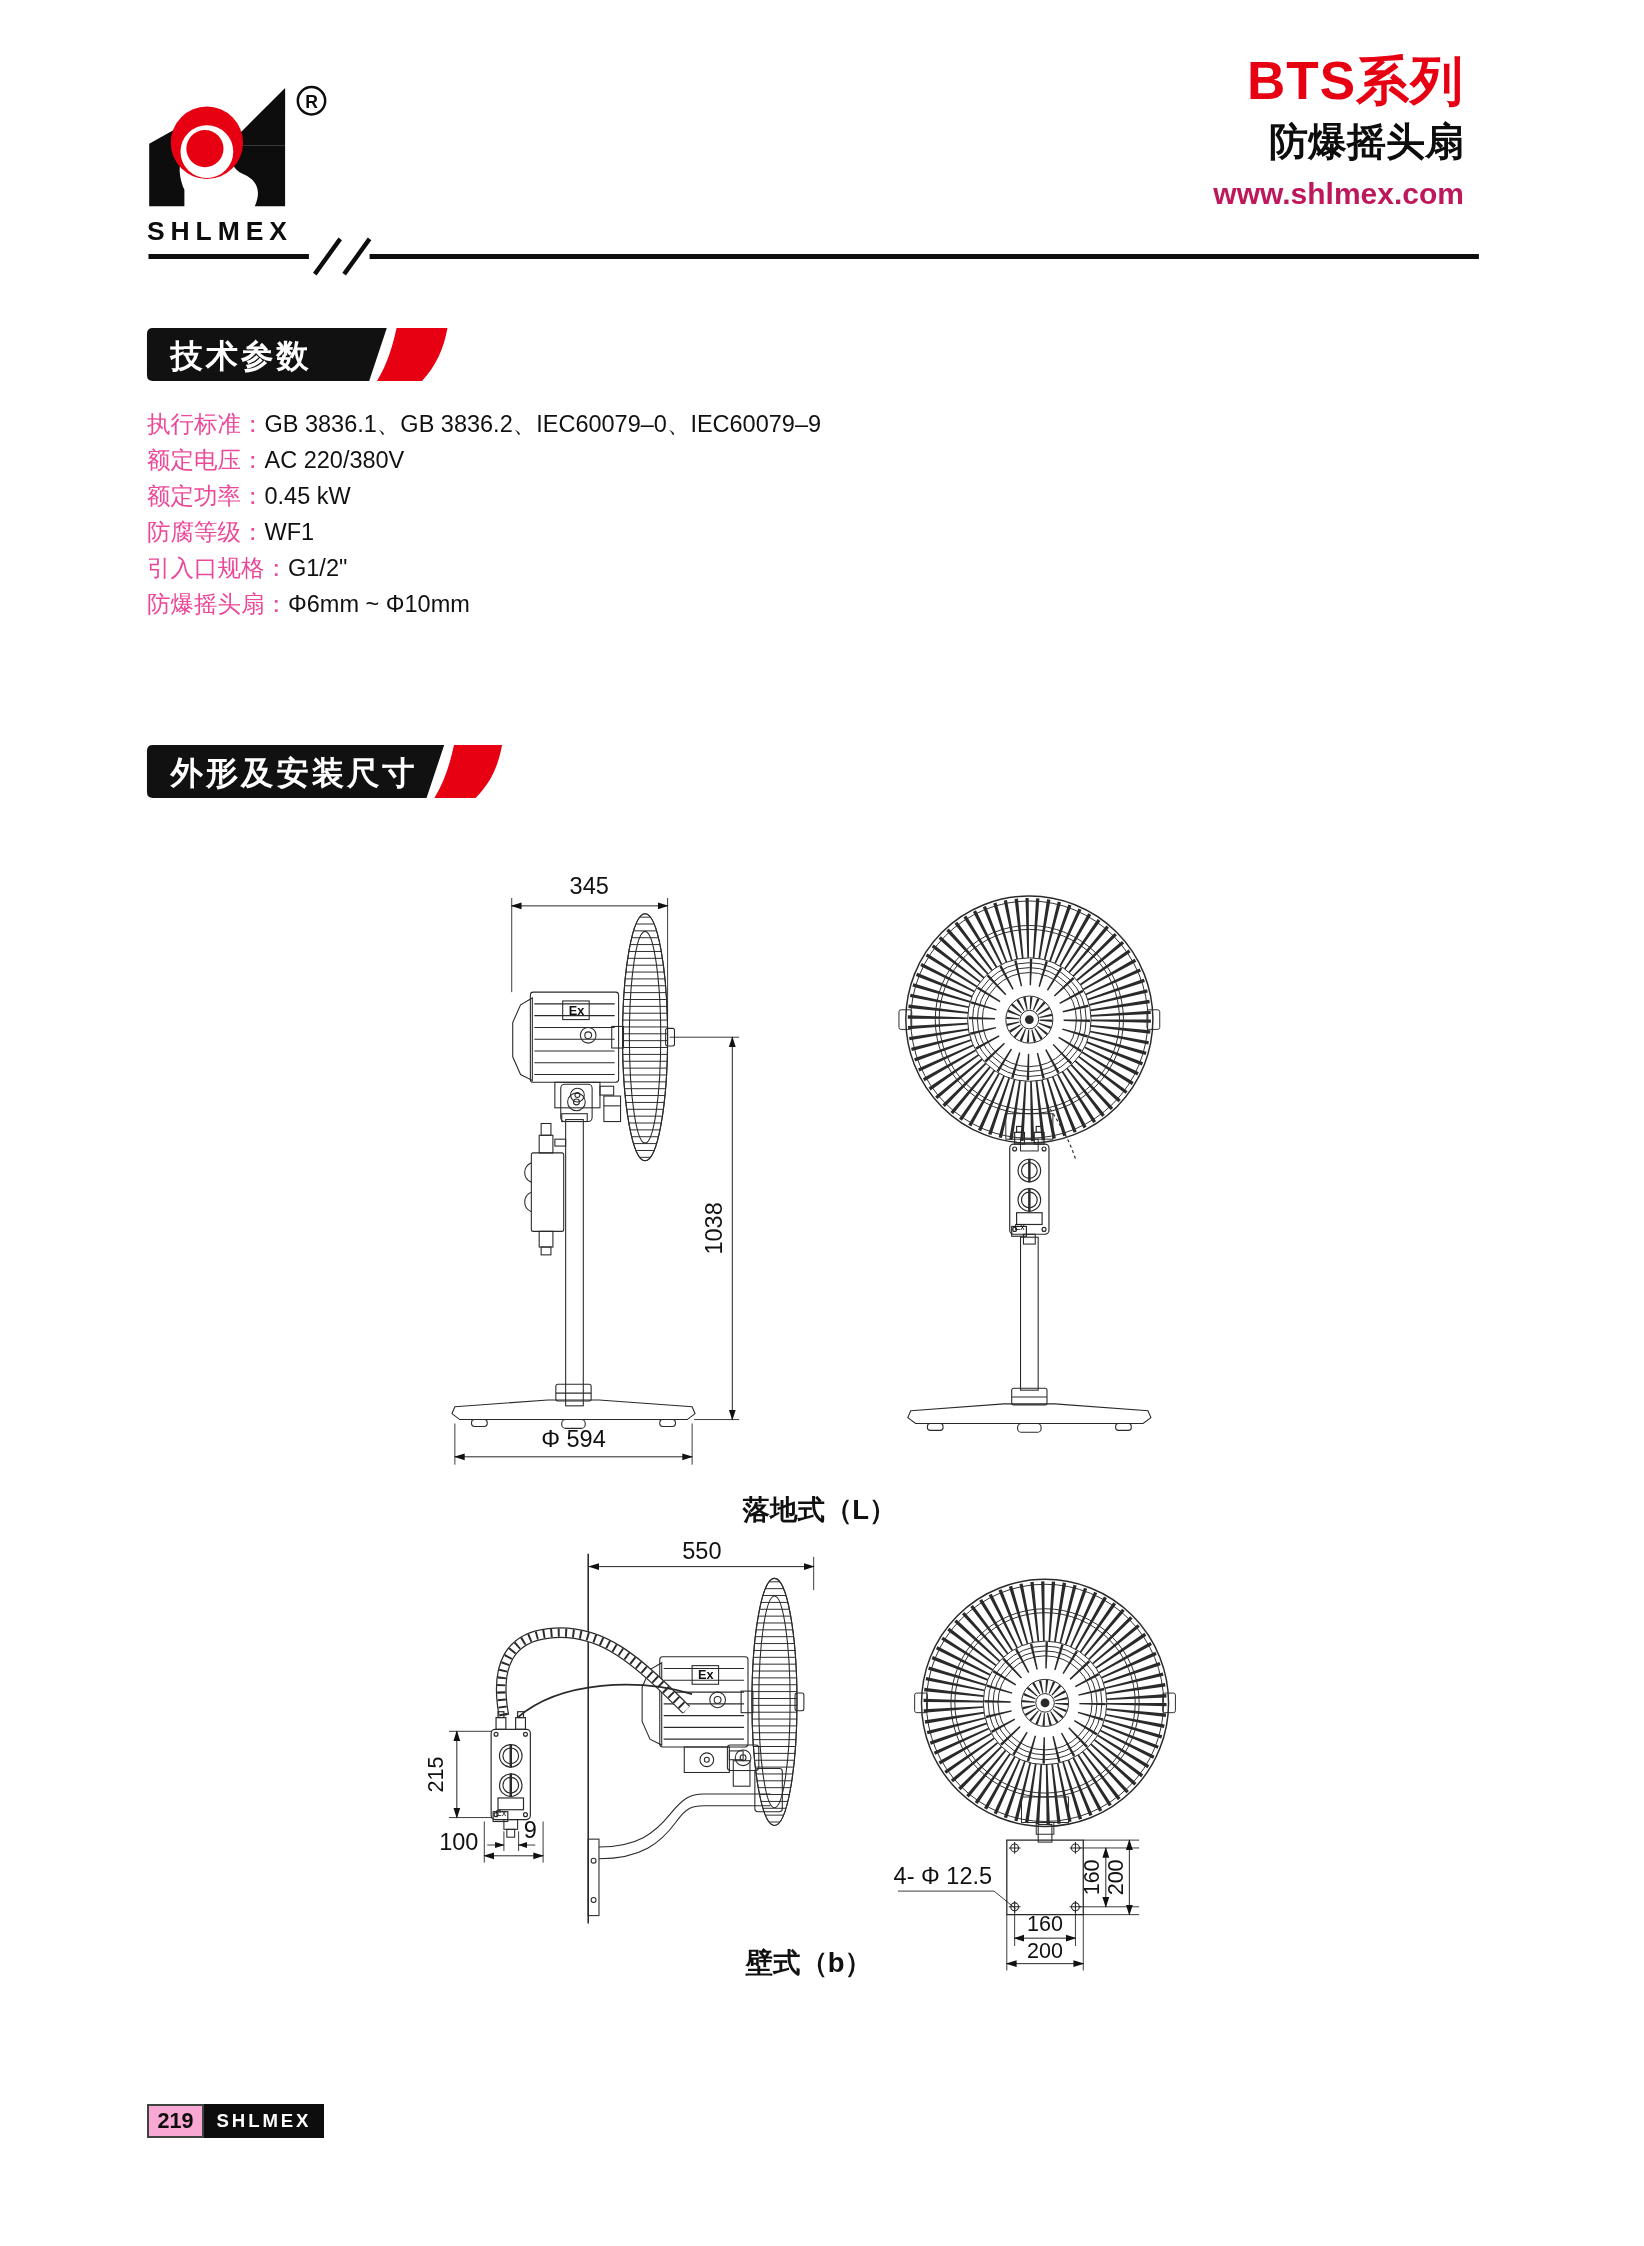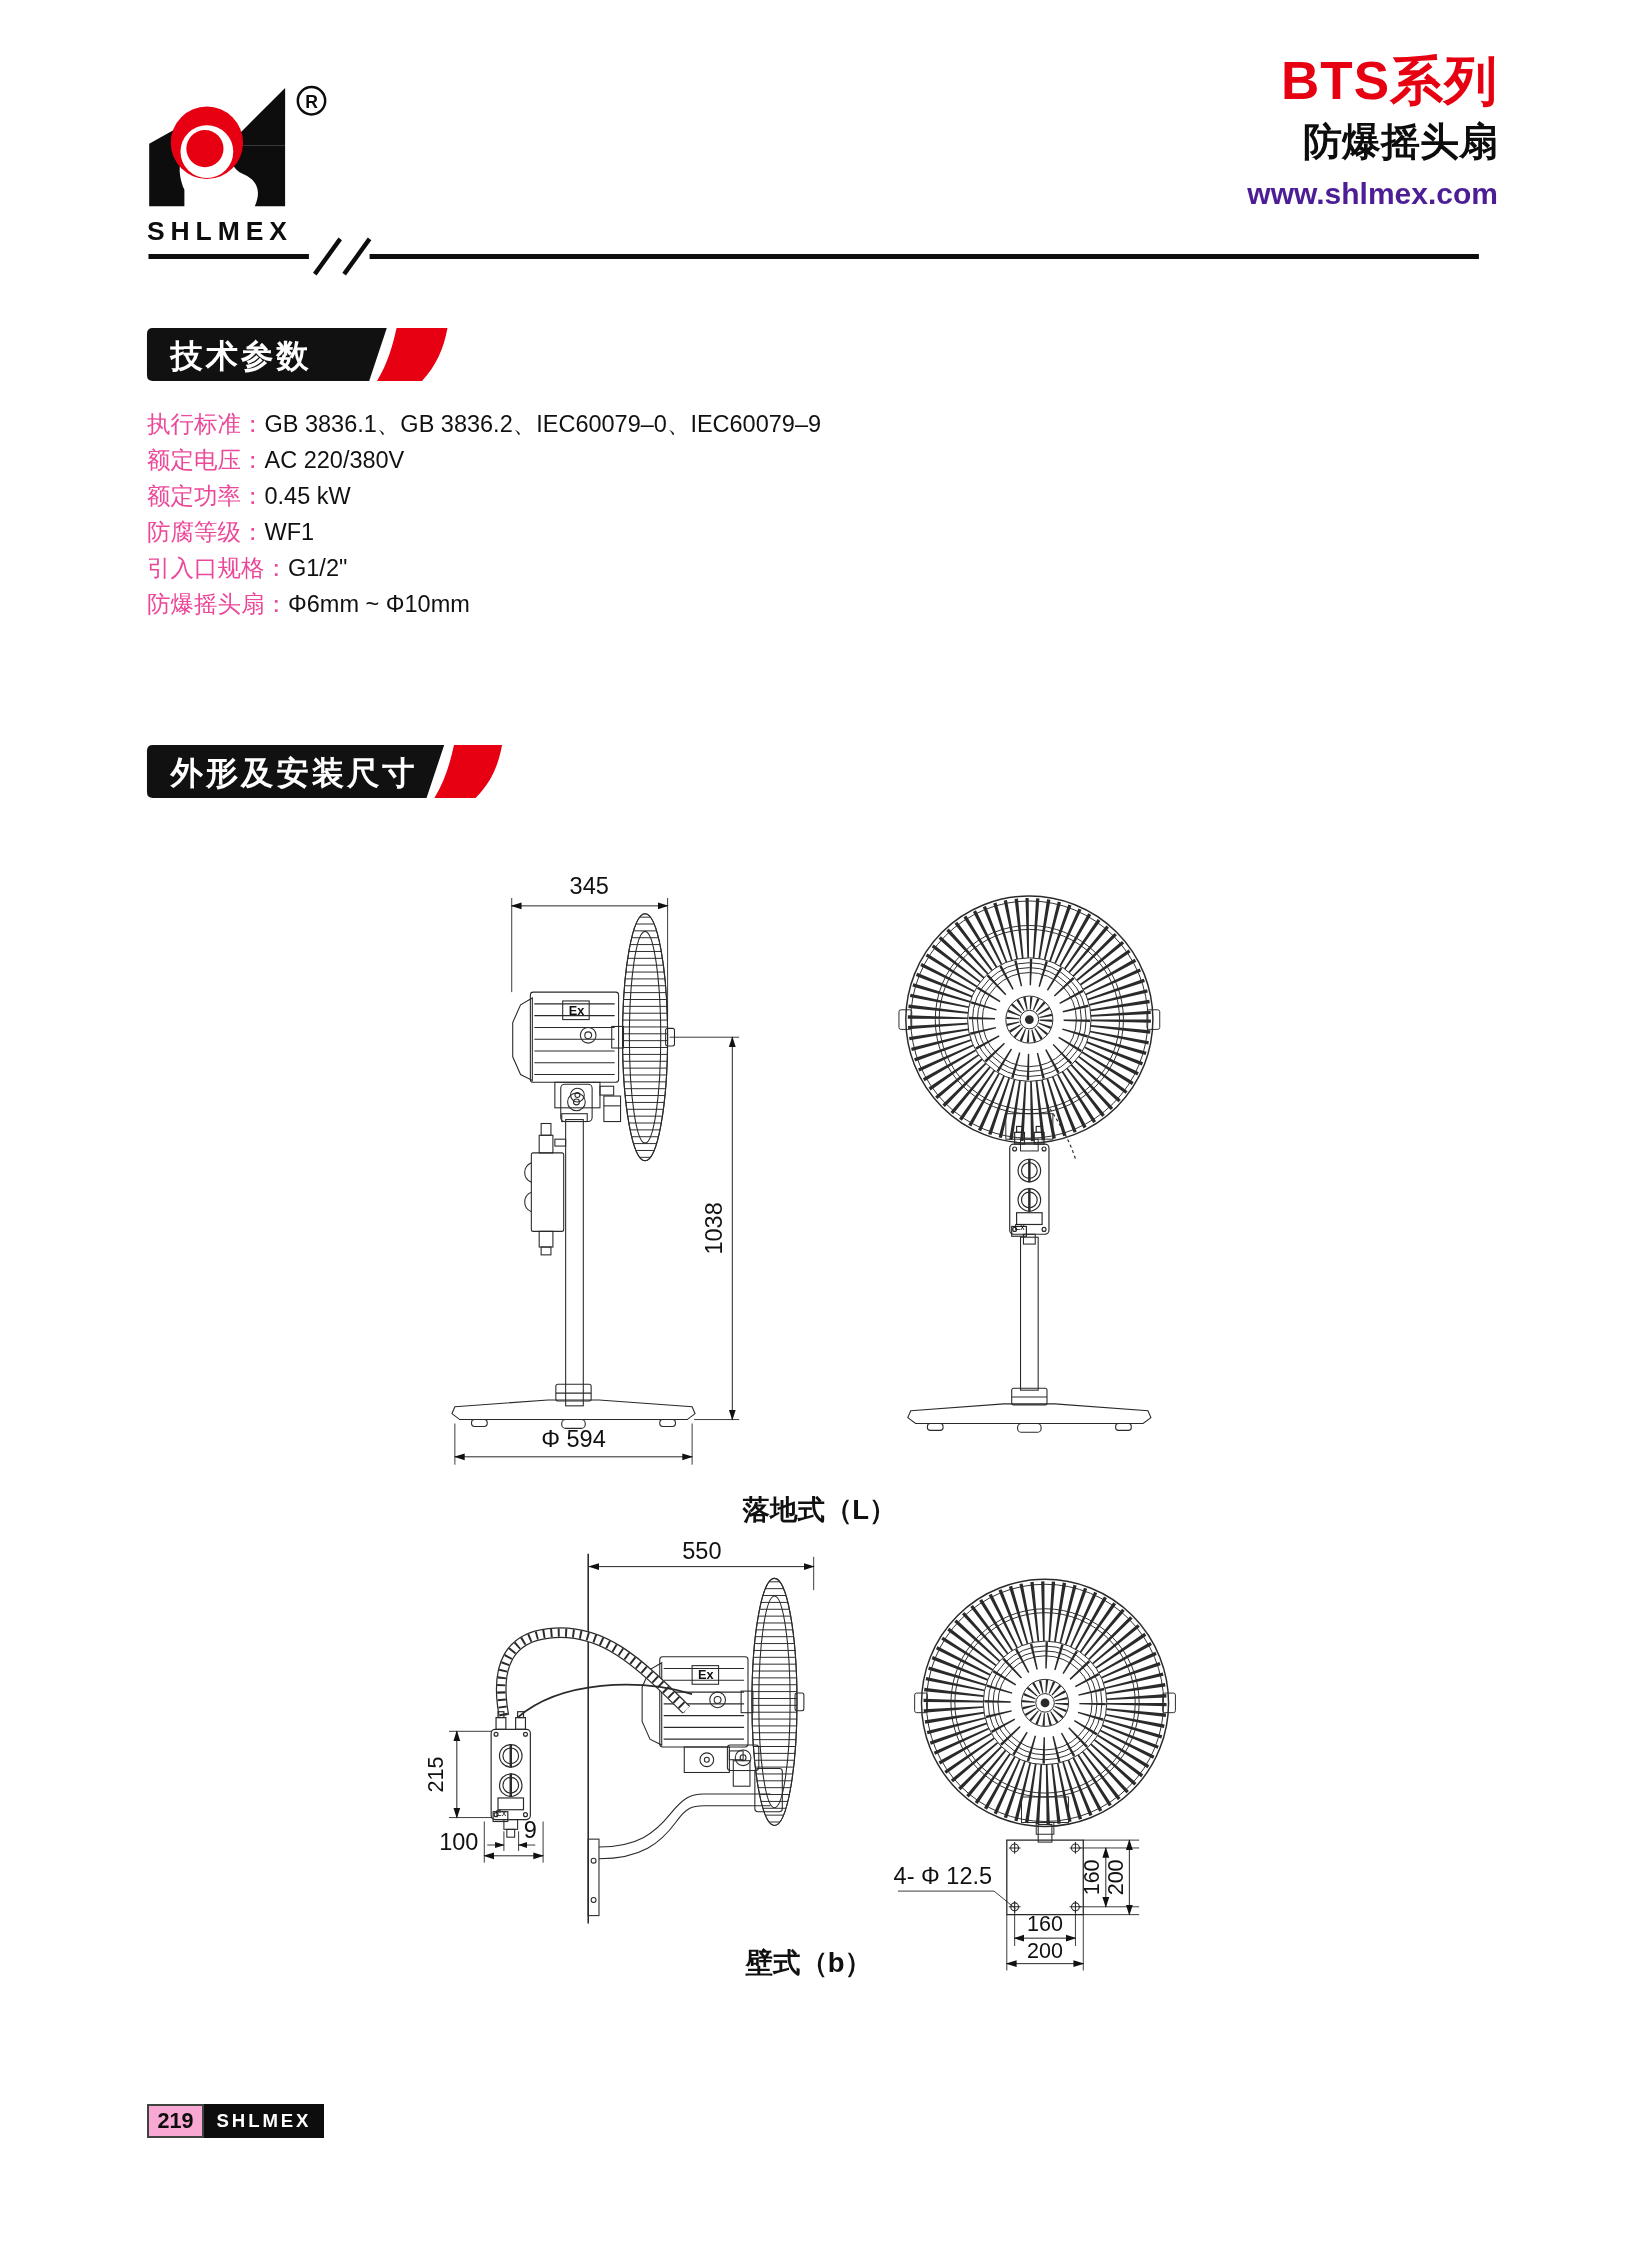--- a/index.html
+++ b/index.html
@@ -1,23 +1,23 @@
 <!DOCTYPE html>
 <html><head>
 <meta charset="utf-8">
 <style>
   html,body{margin:0;padding:0;background:#ffffff;}
   body{width:1645px;height:2247px;position:relative;font-family:"Liberation Sans",sans-serif;overflow:hidden;}
   .abs{position:absolute;}
   
   .brand-word{left:147px;top:216px;font-size:26.5px;font-weight:800;letter-spacing:5.9px;color:#0d0d0d;}
-  .head-right{right:147px;top:53px;text-align:right;}
+  .head-right{right:181px;top:53px;text-align:right;}
   .series{font-size:53px;font-weight:800;letter-spacing:1px;line-height:1.05;}
   .product{font-size:39px;font-weight:800;color:#0d0d0d;margin-top:12px;line-height:1.1;}
-  .website{font-size:30px;font-weight:700;color:#4c1d95;margin-top:13.7px;line-height:1.1;}
+  .website{font-size:30px;font-weight:700;color:#be185d;margin-top:13.7px;line-height:1.1;}
   
   .banner-label{fill:#ffffff;font-size:33px;font-weight:700;letter-spacing:3px;}
   
   .specs{left:147px;top:406px;}
   .spec-row{font-size:23.5px;color:#111;line-height:36px;white-space:nowrap;}
   .spec-label{color:#ec4899;}
   .spec-value{color:#111;}
   
   svg text{font-family:"Liberation Sans",sans-serif;}
   .dim{font-size:22px;fill:#111;stroke:none;}

